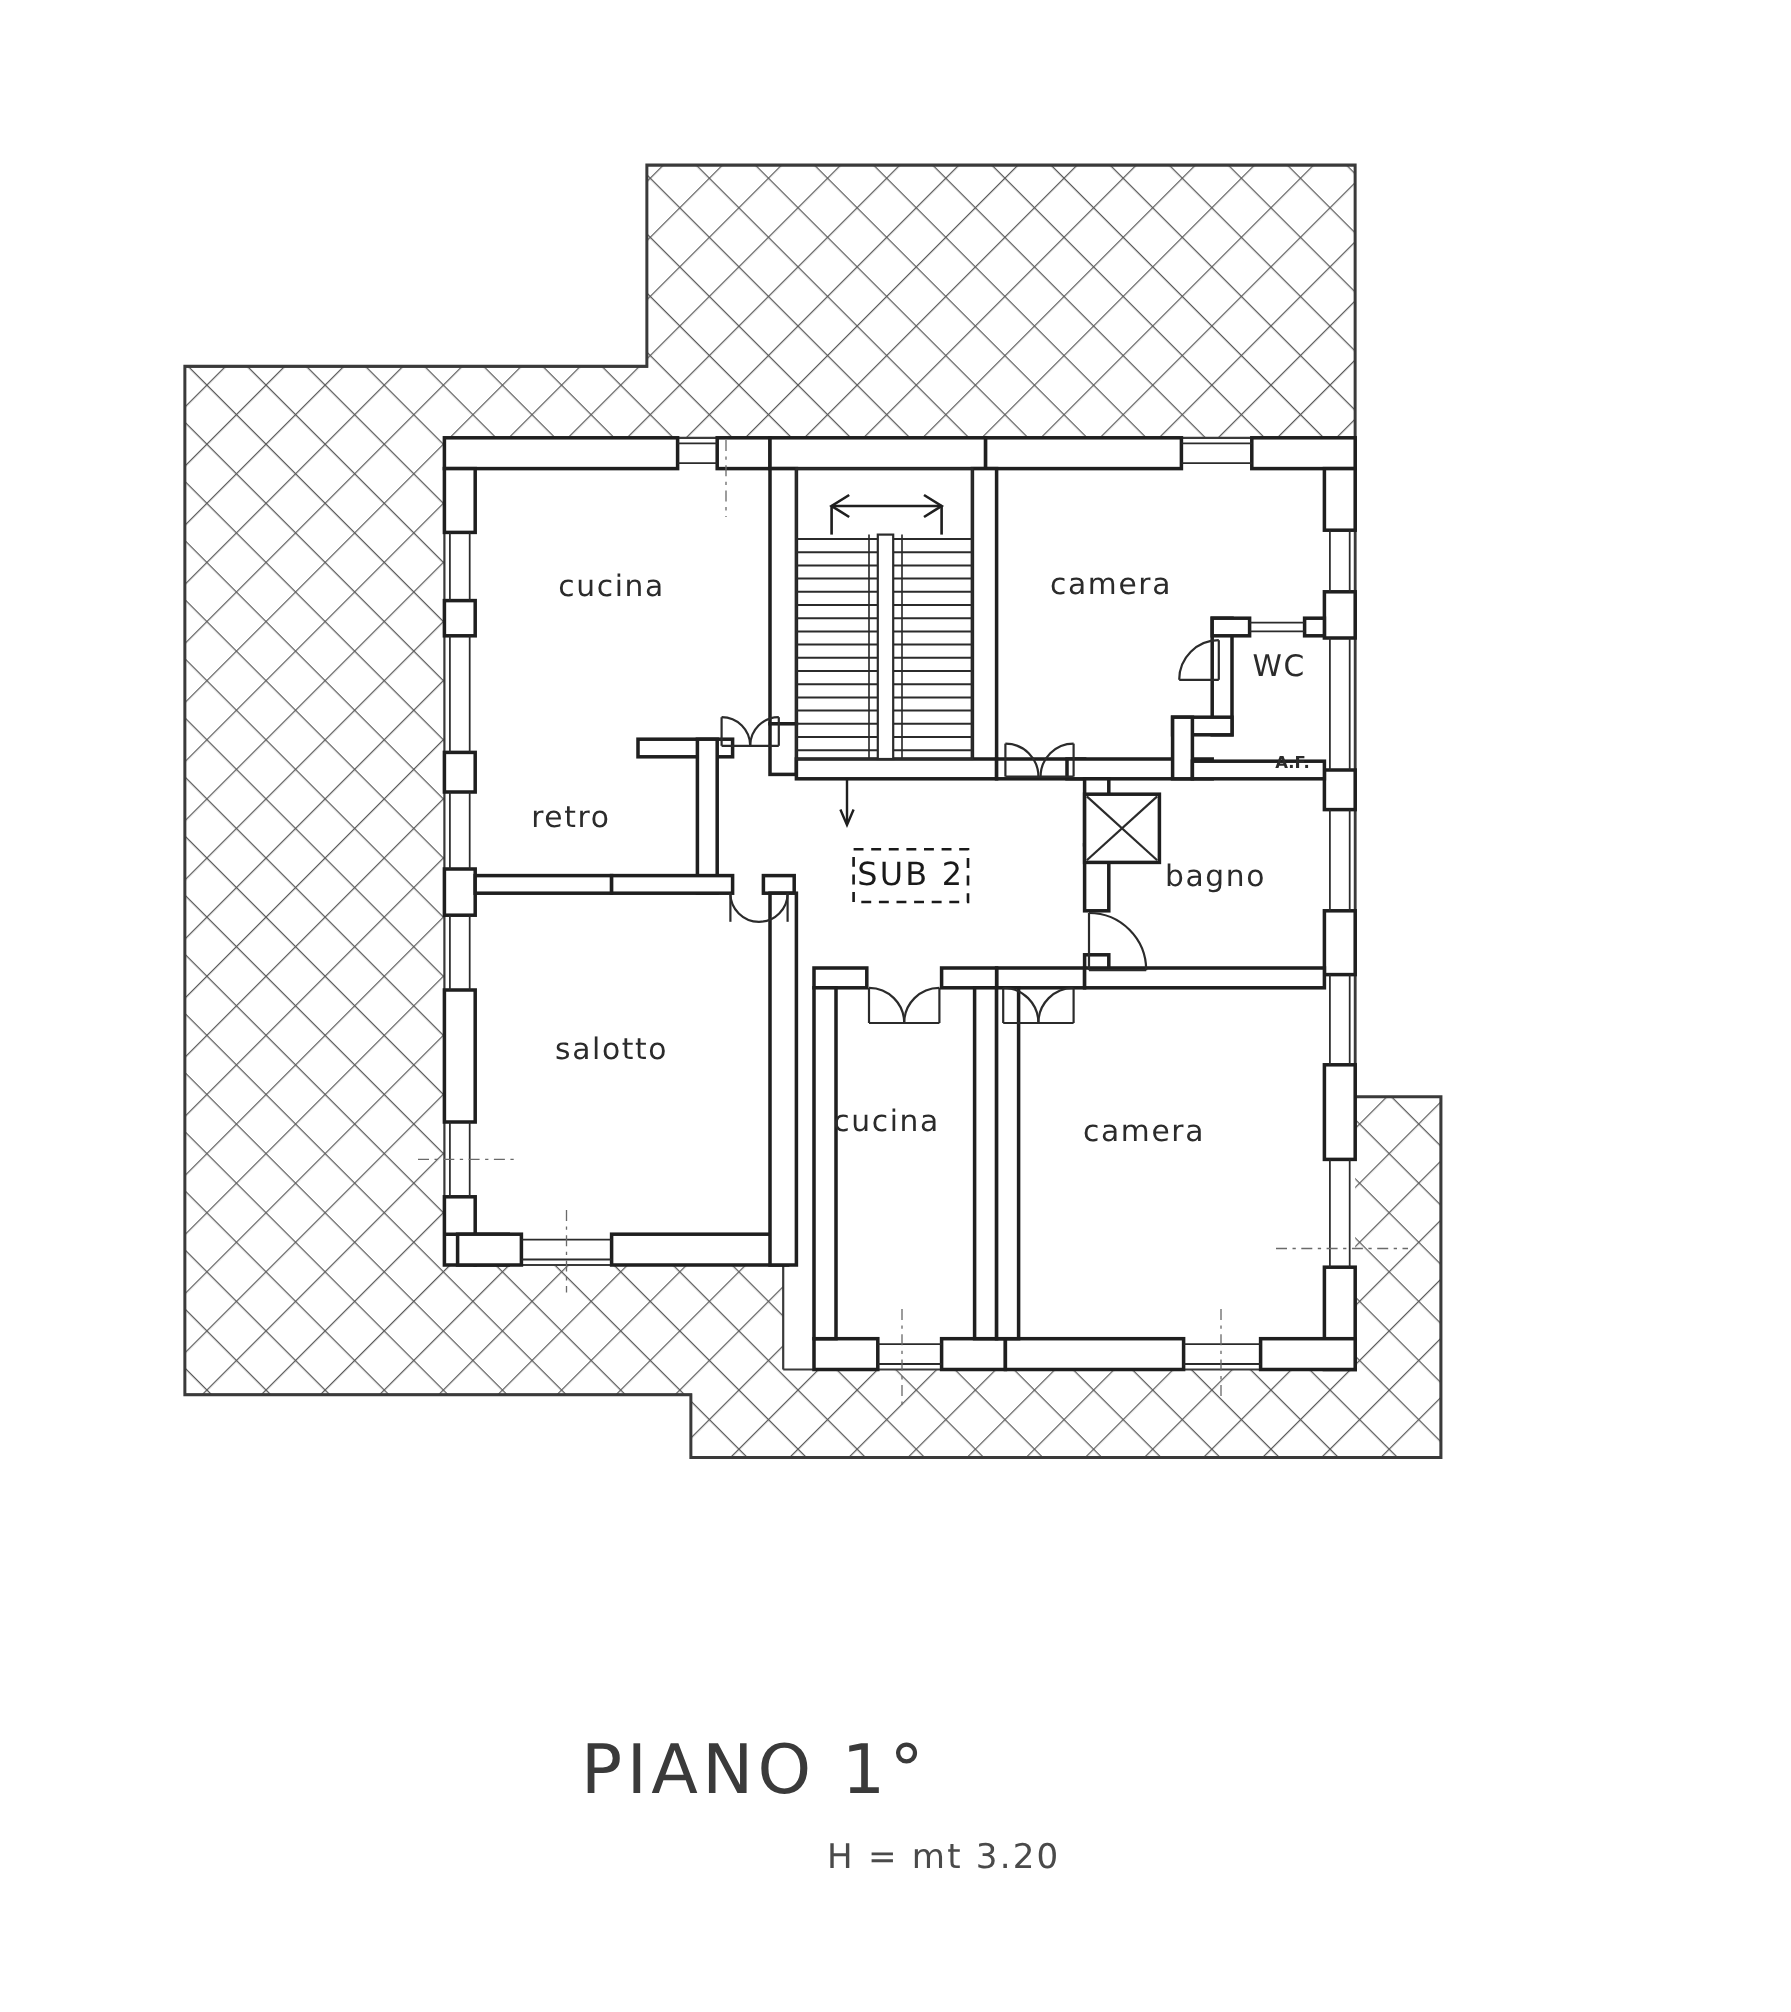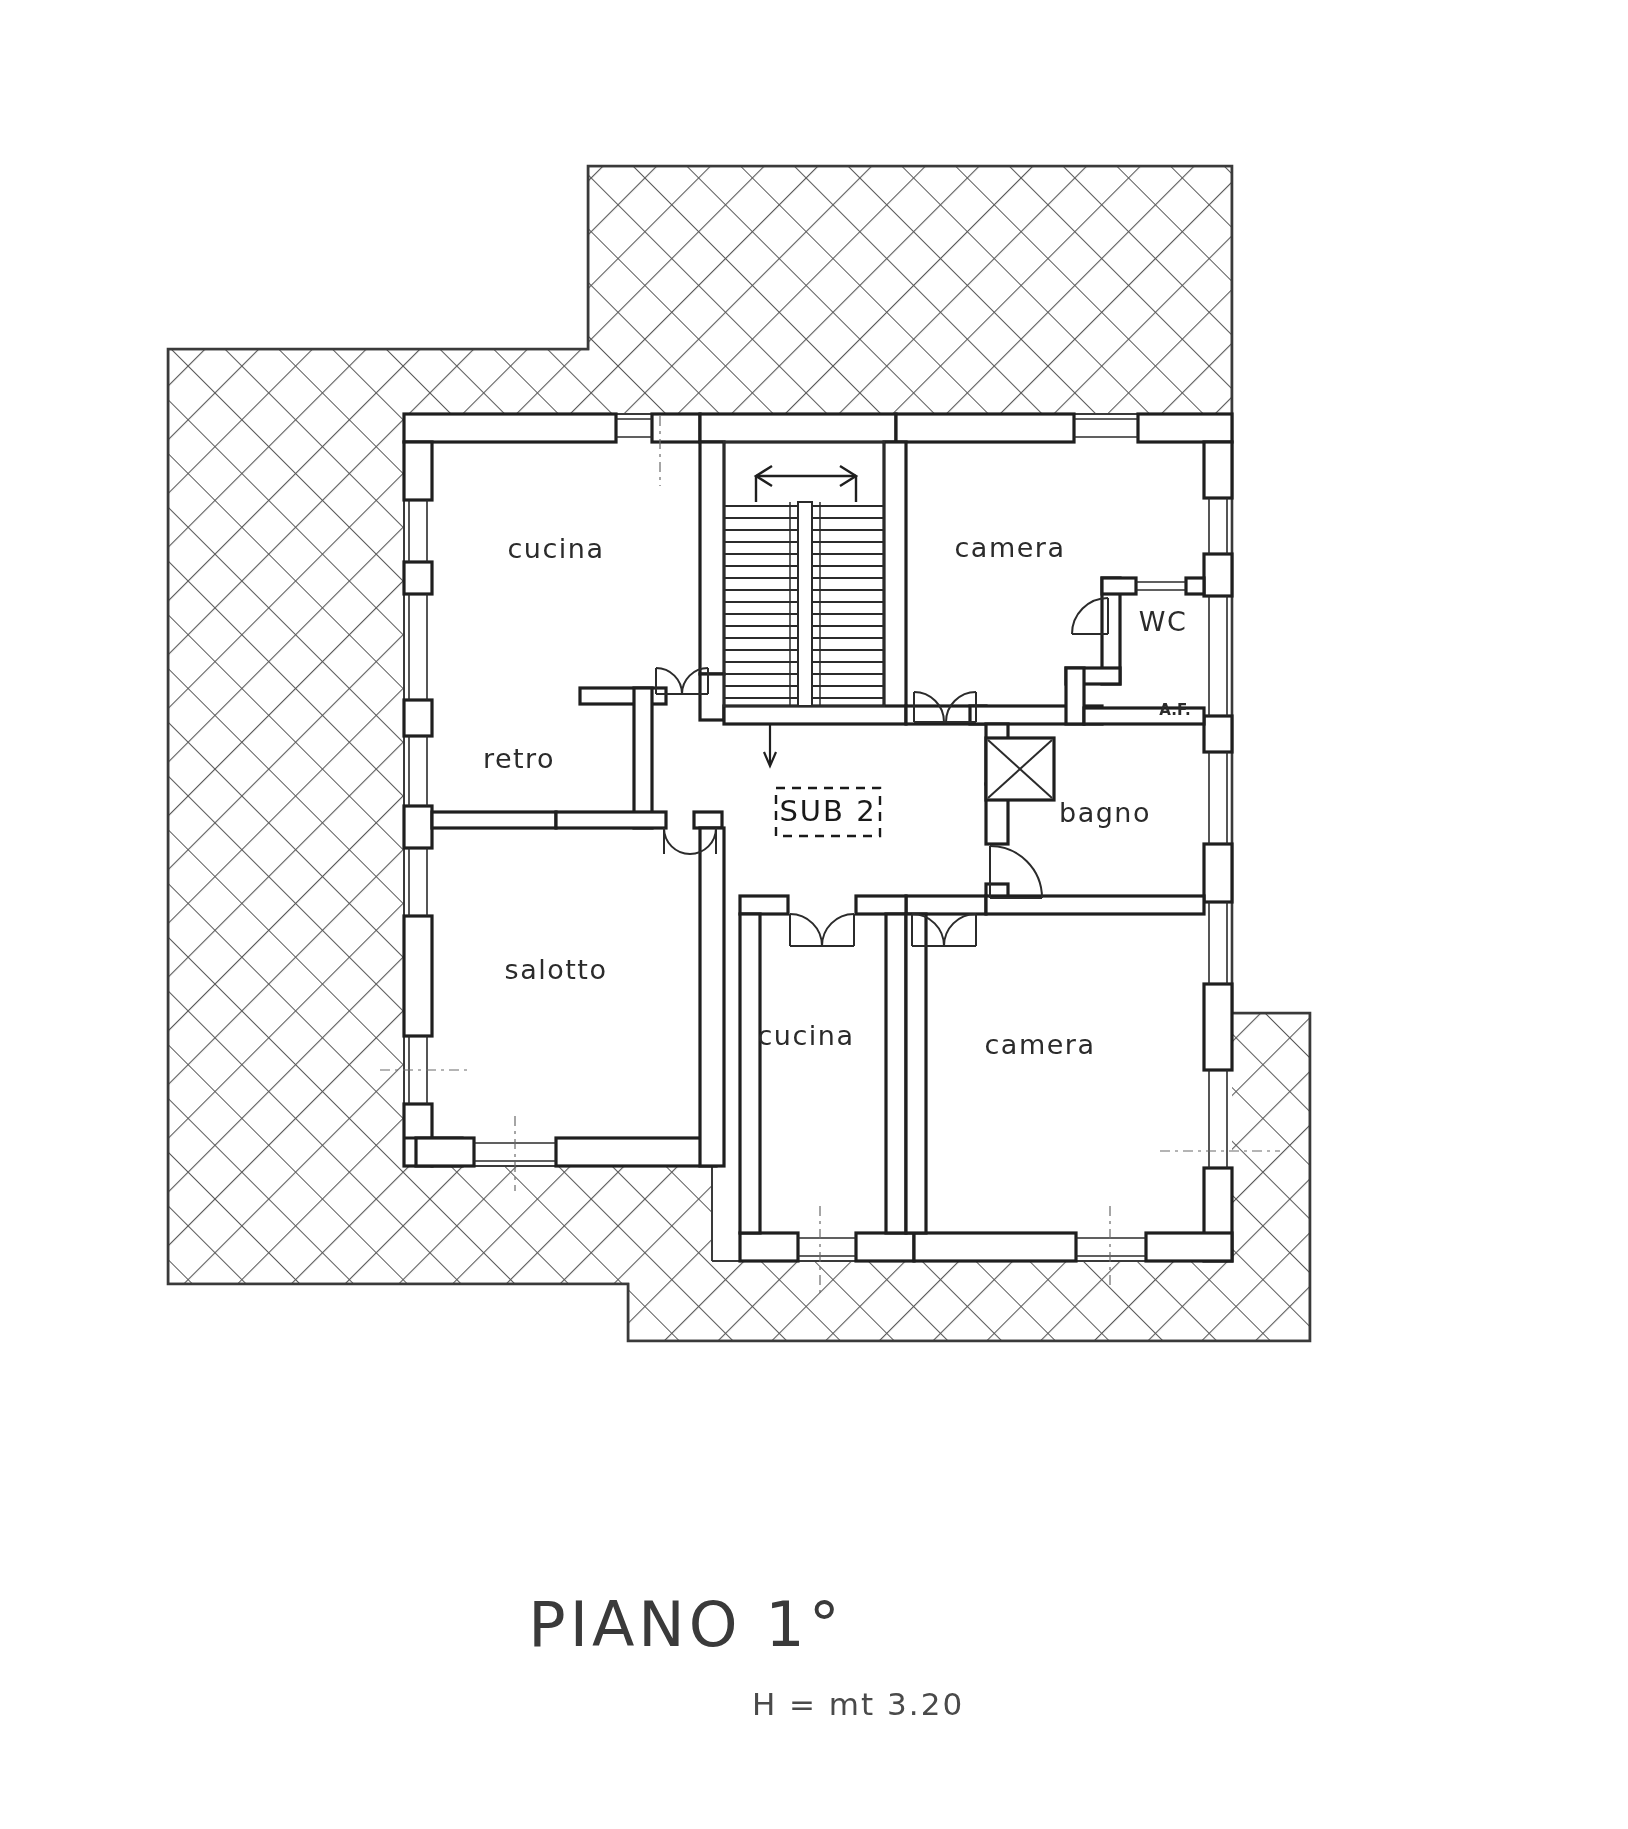--- a/index.html
+++ b/index.html
@@ -10,21 +10,21 @@
   }
   body {
     width: 1628px;
     height: 1829px;
     position: relative;
     font-family: "DejaVu Sans", sans-serif;
     overflow: hidden;
   }
   #plan-root {
     position: absolute;
-    left: 0; top: 16px;
+    left: 0; top: 0;
     width: 1628px;
     height: 1468px;
   }
   svg#floorplan {
     display: block;
     width: 1628px;
     height: 1829px;
     background: #ffffff;
   }
   .room-label {

